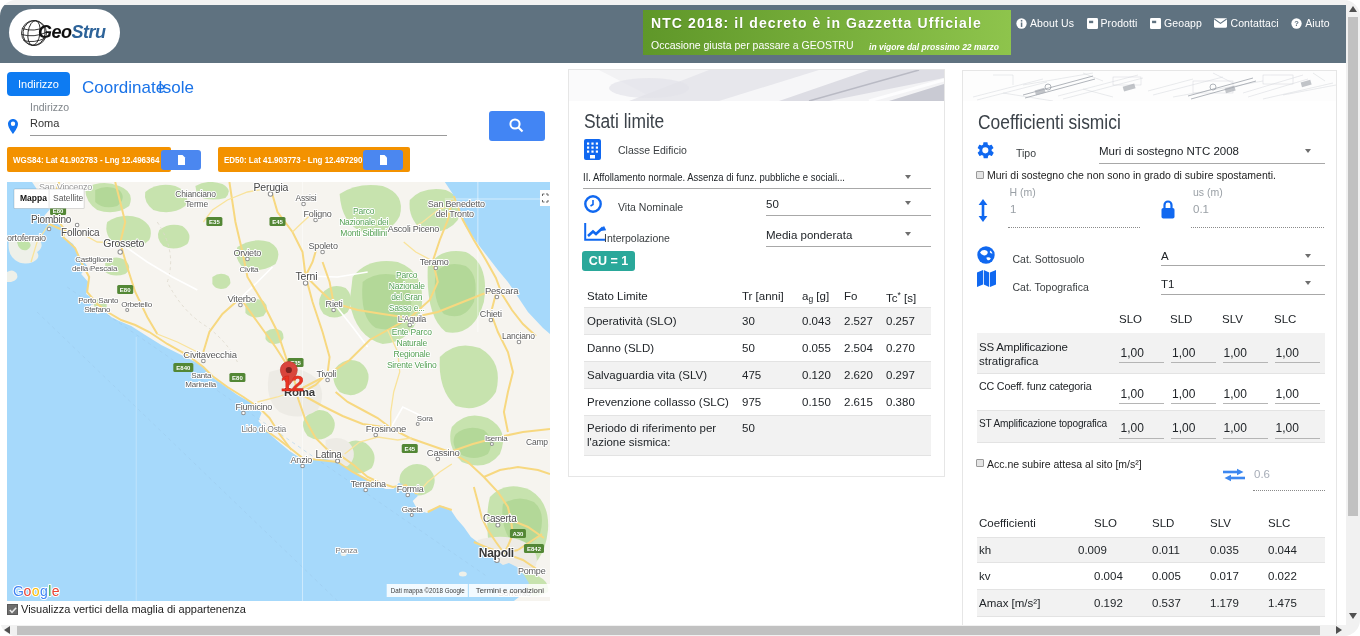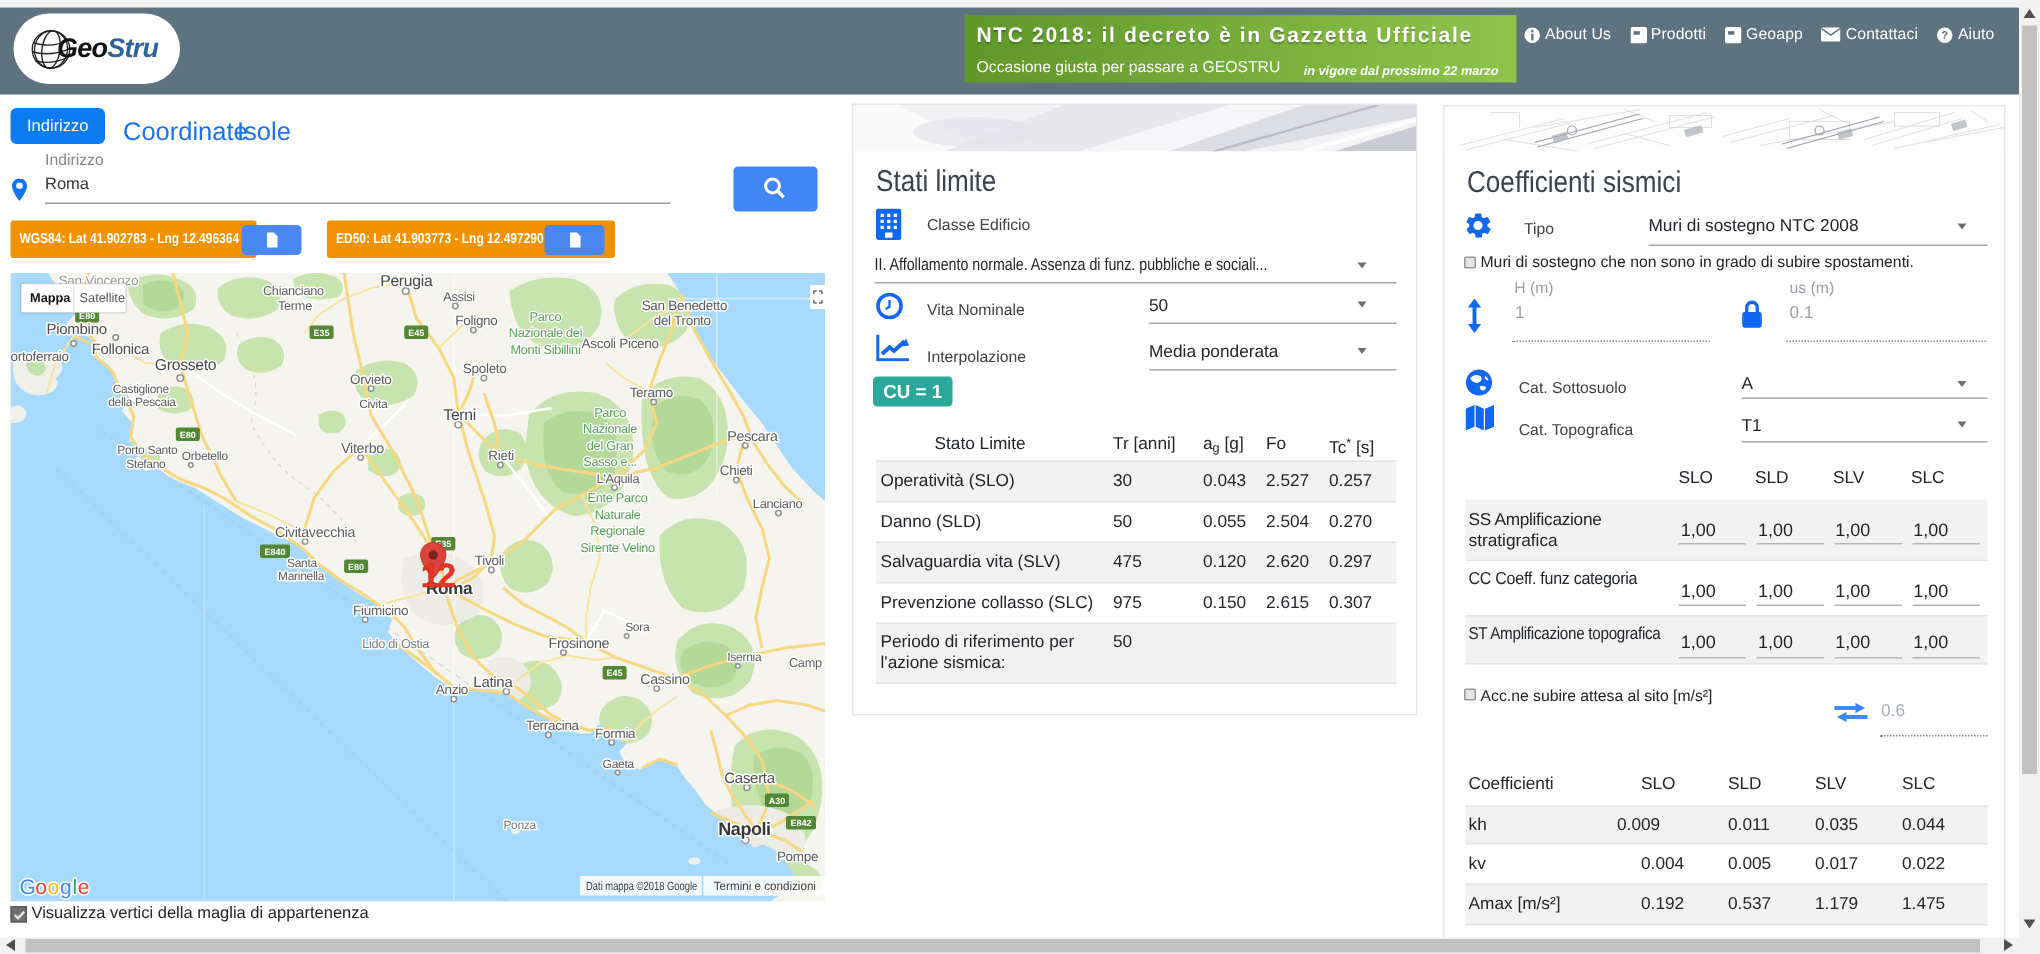--- a/index.html
+++ b/index.html
@@ -1,18 +1,18 @@
 <!DOCTYPE html>
 <html><head>
 <meta charset="utf-8">
 <style>
 *{margin:0;padding:0;box-sizing:border-box;}
 html,body{width:1360px;height:636px;overflow:hidden;background:#fff;}
 body{font-family:"Liberation Sans",sans-serif;}
-#page{position:relative;width:1360px;height:636px;overflow:hidden;background:#fff;}
+#page{position:relative;width:1360px;height:636px;overflow:hidden;background:#fff;border-radius:16px;}
 .abs{position:absolute;}
 
 #topstrip{left:0;top:0;width:1346px;height:5px;background:#f2f2f2;}
 #header{left:0;top:5px;width:1346px;height:58px;background:#5f7280;}
 #logo{left:9px;top:9px;width:111px;height:47px;background:#fff;border-radius:24px;}
 #logotext{left:38px;top:23px;font-size:18px;font-weight:bold;font-style:italic;letter-spacing:-0.5px;color:#111;line-height:1;}
 #logotext .blu{color:#2d6399;}
 #banner{left:643px;top:10px;width:368px;height:45px;background:linear-gradient(90deg,#5f9729,#8ec44c);color:#fff;}
 #banner .l1{position:absolute;left:8px;top:5px;font-size:14px;font-weight:bold;letter-spacing:1.1px;white-space:nowrap;text-shadow:0 1px 1px rgba(0,0,0,0.25);}
 #banner .l2{position:absolute;left:8px;top:29px;font-size:10.5px;white-space:nowrap;}
@@ -486,27 +486,27 @@
     </svg>
     <div class="flabel" style="left:49px;top:131px;">Vita Nominale</div>
     <div class="selecttxt" style="left:197px;top:128px;">50</div>
     <div class="caret" style="left:336px;top:131px;"></div>
     <div class="selline" style="left:197px;top:145px;width:165px;"></div>
     <svg class="abs" style="left:15px;top:153px" width="23" height="18" viewBox="0 0 23 18">
       <path d="M1.2 0 L1.2 16.8 L22 16.8" stroke="#1068f0" stroke-width="2" fill="none"></path>
       <path d="M4 13 L9 8.5 L12 11 L19 4.5" stroke="#1068f0" stroke-width="2.6" fill="none"></path>
       <polygon points="20.5,3 21.5,8 16,7.4" fill="#1068f0" transform="rotate(-14 19 5)"></polygon>
     </svg>
-    <div class="flabel" style="left:49px;top:162px;">Interpolazione</div>
+    <div class="flabel" style="left:35px;top:162px;">Interpolazione</div>
     <div class="selecttxt" style="left:197px;top:159px;">Media ponderata</div>
     <div class="caret" style="left:336px;top:162px;"></div>
     <div class="selline" style="left:197px;top:176px;width:165px;"></div>
     <div class="abs" style="left:13px;top:181px;width:53px;height:20px;background:#2aa89a;border-radius:3px;color:#fff;font-size:12.5px;font-weight:bold;text-align:center;line-height:20px;">CU = 1</div>
 
-    <div class="trow" style="left:18px;top:220px;margin-left:36px;">Stato Limite</div>
+    <div class="trow" style="left:18px;top:220px;">Stato Limite</div>
     <div class="trow" style="left:173px;top:220px;">Tr [anni]</div>
     <div class="trow" style="left:233px;top:220px;">a<span style="font-size:8.5px;vertical-align:-2px">g</span> [g]</div>
     <div class="trow" style="left:275px;top:220px;">Fo</div>
     <div class="trow" style="left:317px;top:220px;">Tc<span style="font-size:8.5px;vertical-align:4px">*</span> [s]</div>
     <div class="abs gray" style="left:15px;top:237px;width:347px;height:27px;border-top:1px solid #e3e3e3;"></div>
     <div class="abs" style="left:15px;top:264px;width:347px;height:27px;border-top:1px solid #e3e3e3;"></div>
     <div class="abs gray" style="left:15px;top:291px;width:347px;height:27px;border-top:1px solid #e3e3e3;"></div>
     <div class="abs" style="left:15px;top:318px;width:347px;height:27px;border-top:1px solid #e3e3e3;"></div>
     <div class="abs gray" style="left:15px;top:345px;width:347px;height:41px;border-top:1px solid #e3e3e3;border-bottom:1px solid #e3e3e3;"></div>
     <div class="trow" style="left:18px;top:245px;">Operatività (SLO)</div>
@@ -521,21 +521,21 @@
     <div class="trow" style="left:317px;top:272px;">0.270</div>
     <div class="trow" style="left:18px;top:299px;">Salvaguardia vita (SLV)</div>
     <div class="trow" style="left:173px;top:299px;">475</div>
     <div class="trow" style="left:233px;top:299px;">0.120</div>
     <div class="trow" style="left:275px;top:299px;">2.620</div>
     <div class="trow" style="left:317px;top:299px;">0.297</div>
     <div class="trow" style="left:18px;top:326px;">Prevenzione collasso (SLC)</div>
     <div class="trow" style="left:173px;top:326px;">975</div>
     <div class="trow" style="left:233px;top:326px;">0.150</div>
     <div class="trow" style="left:275px;top:326px;">2.615</div>
-    <div class="trow" style="left:317px;top:326px;">0.307</div>
+    <div class="trow" style="left:317px;top:326px;">0.380</div>
     <div class="trow" style="left:18px;top:352px;">Periodo di riferimento per</div>
     <div class="trow" style="left:18px;top:366px;">l'azione sismica:</div>
     <div class="trow" style="left:173px;top:352px;">50</div>
   </div>
 
   <div class="abs card" id="card2">
     <div class="cardimg" style="height:30px;">
       <svg width="373" height="30" viewBox="0 0 373 30" preserveAspectRatio="none">
         <rect width="373" height="30" fill="#fdfdfd"></rect>
         <g stroke="#c9ccd2" stroke-width="0.5" fill="none" opacity="0.8">

